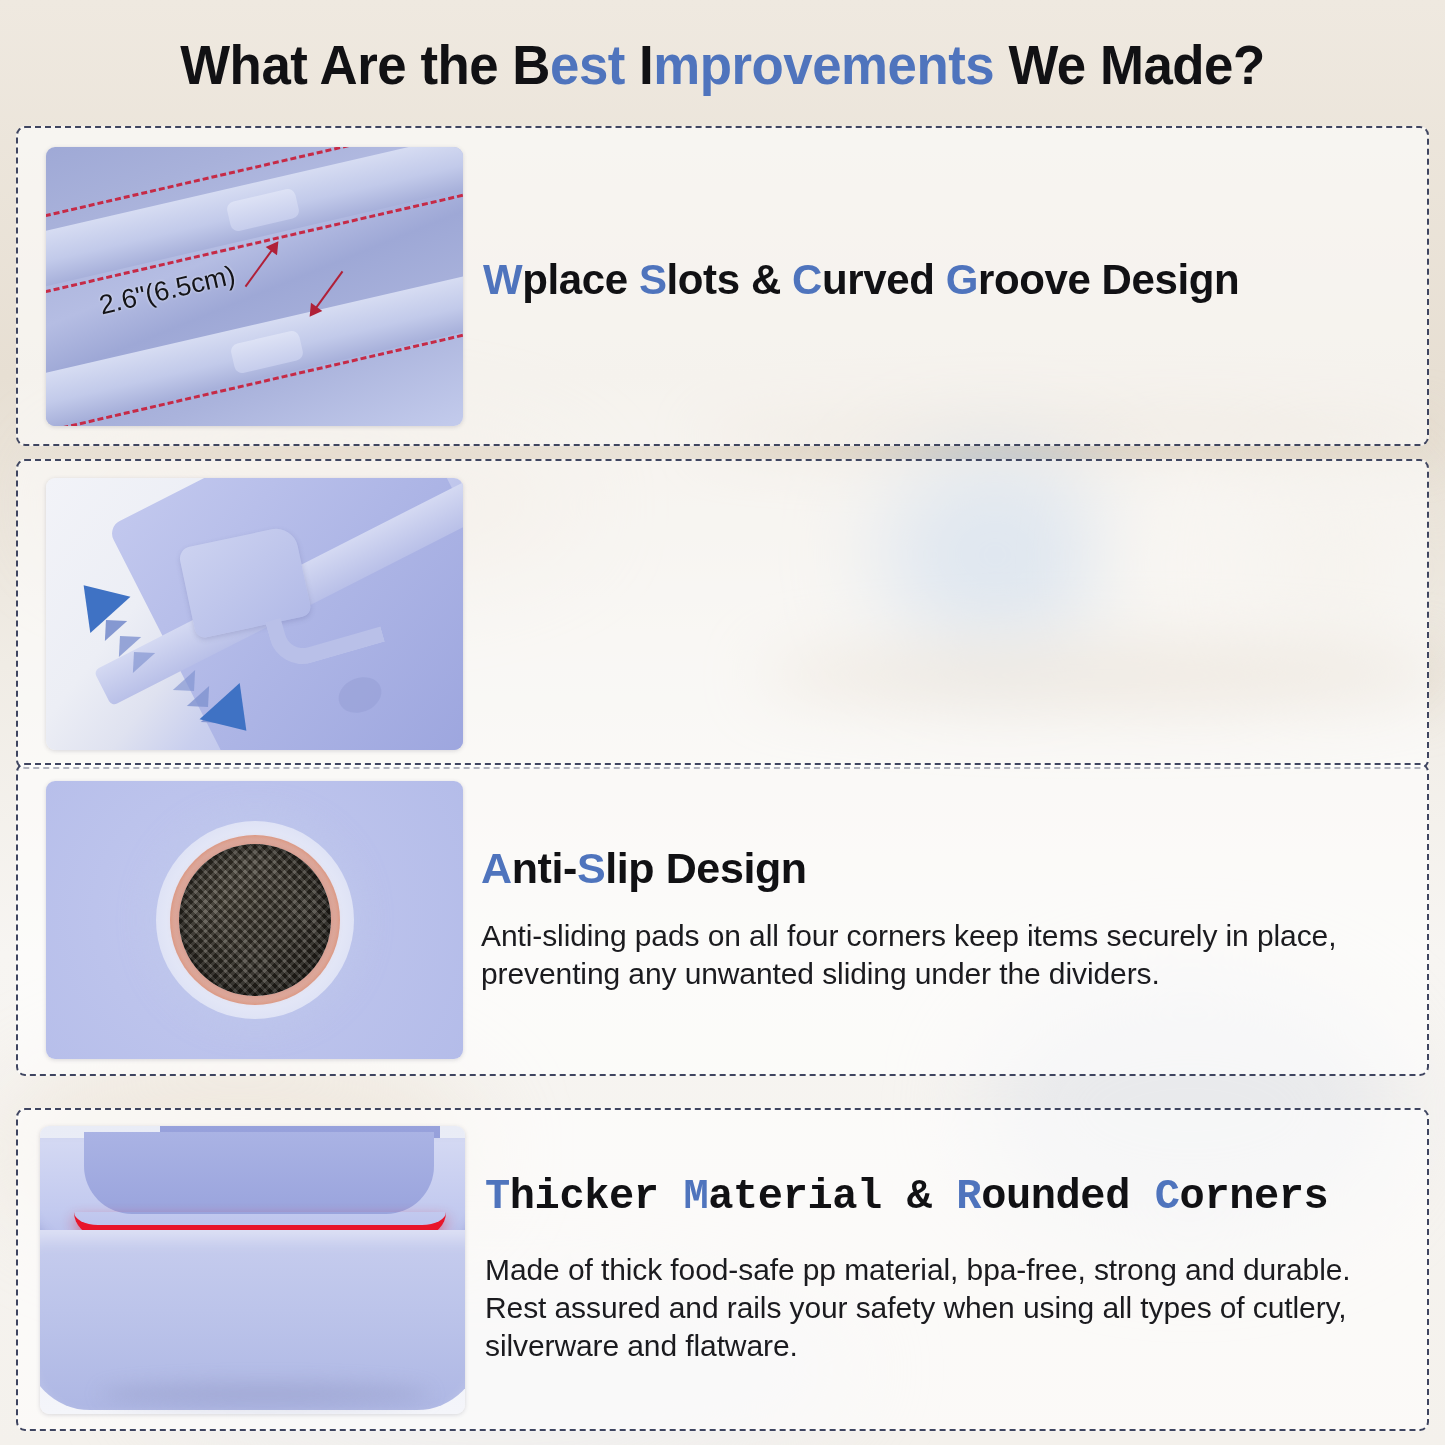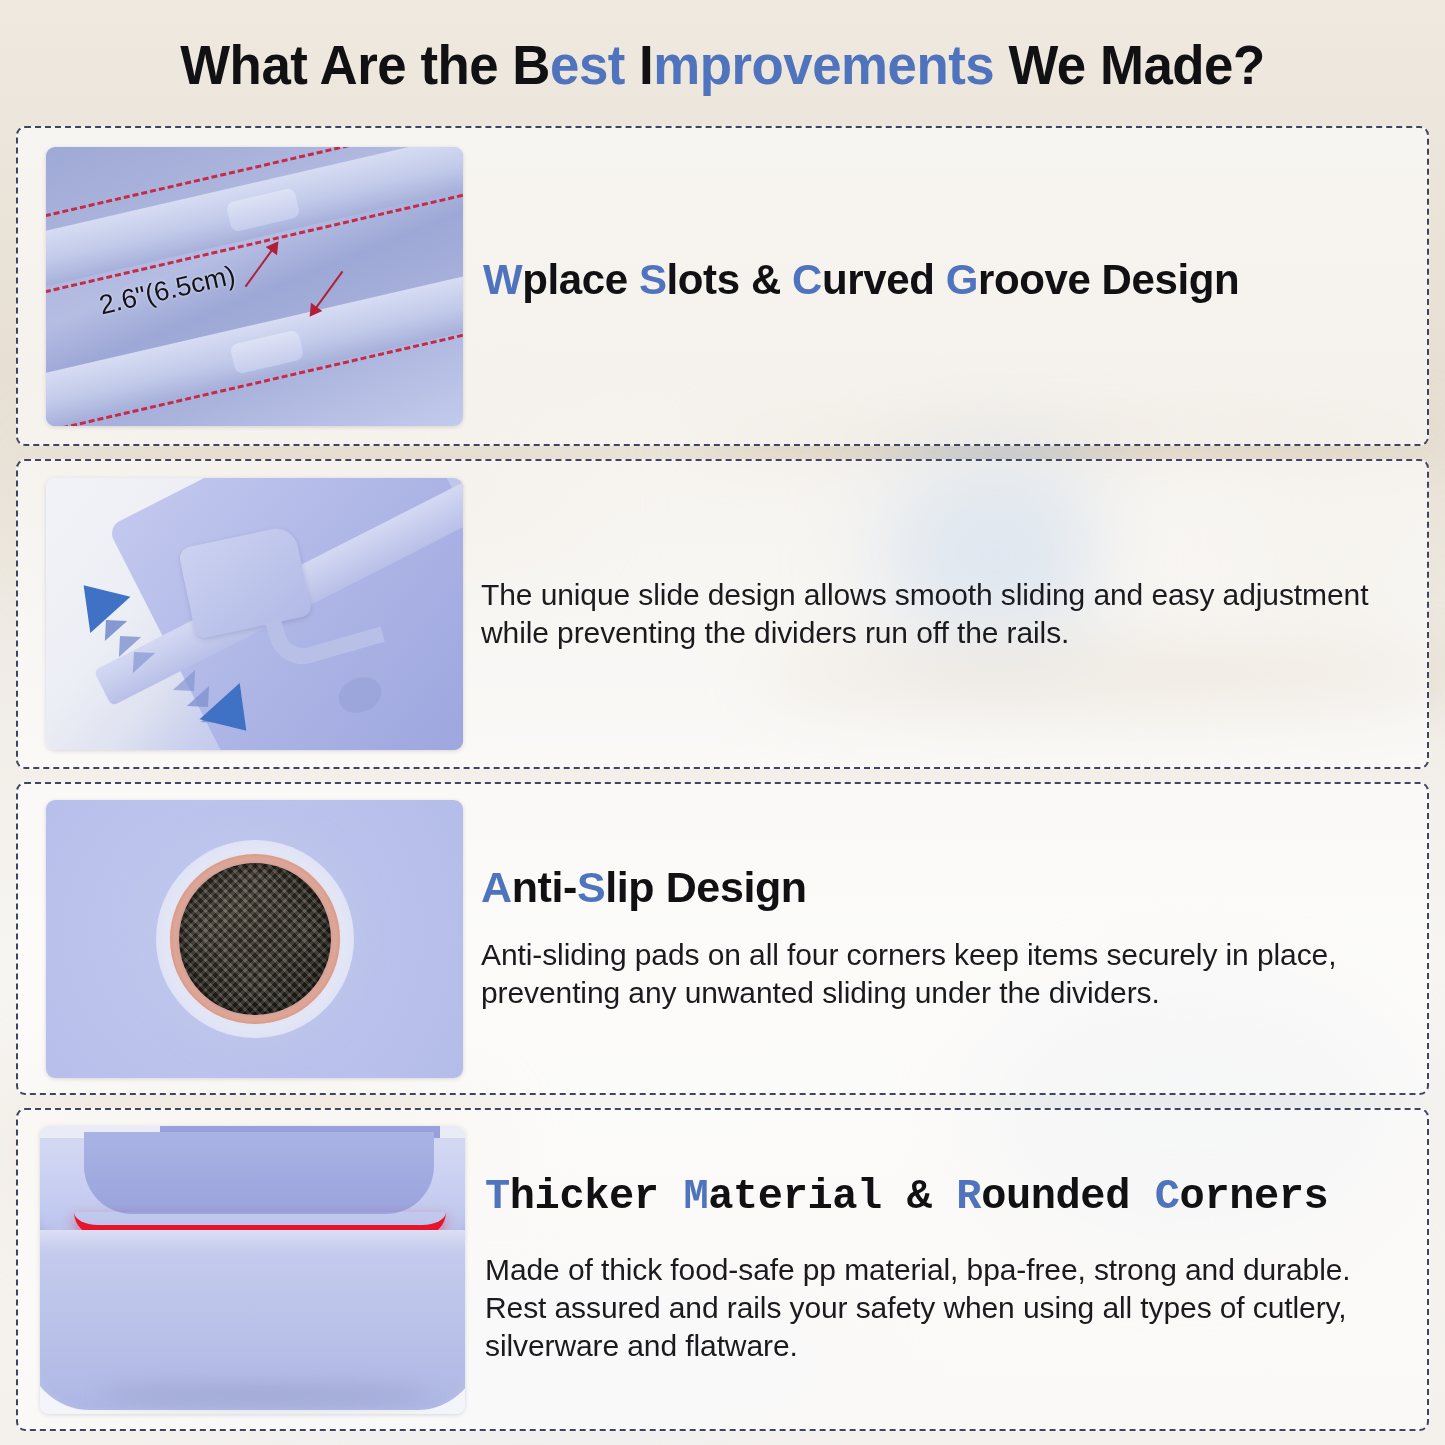--- a/index.html
+++ b/index.html
@@ -50,21 +50,21 @@
     position:absolute;
     left:16px; width:1413px;
     border:2px dashed #3f4560;
     border-radius:9px;
     background:rgba(255,255,255,.60);
     display:flex;
     align-items:center;
   }
   .card-1 { top:126px;  height:320px; }
   .card-2 { top:459px;  height:310px; }
-  .card-3 { top:782px;  height:313px; }
+  .card-3 { top:763px;  height:313px; }
   .card-4 { top:1108px; height:323px; }
 
   .thumb {
     flex:0 0 auto;
     margin-left:28px;
     width:417px; height:279px;
     border-radius:9px;
     position:relative;
     overflow:hidden;
     background:#b9c0e6;
@@ -307,21 +307,20 @@
       <div class="arrow-big arrow-ul"></div>
       <div class="chev cu1"></div>
       <div class="chev cu2"></div>
       <div class="chev cu3"></div>
       <div class="chev cd1"></div>
       <div class="chev cd2"></div>
       <div class="chev cd3"></div>
       <div class="arrow-big arrow-dr"></div>
     </div>
     <div class="copy">
-      <div class="feat-body">The unique slide design  allows smooth sliding and easy adjustment while preventing the dividers run off the rails.</div>
     </div>
   </div>
 
   <div class="card card-3">
     <div class="thumb t3">
       <div class="pad-ring"></div>
       <div class="pad-glow"></div>
       <div class="pad-core"></div>
     </div>
     <div class="copy">

